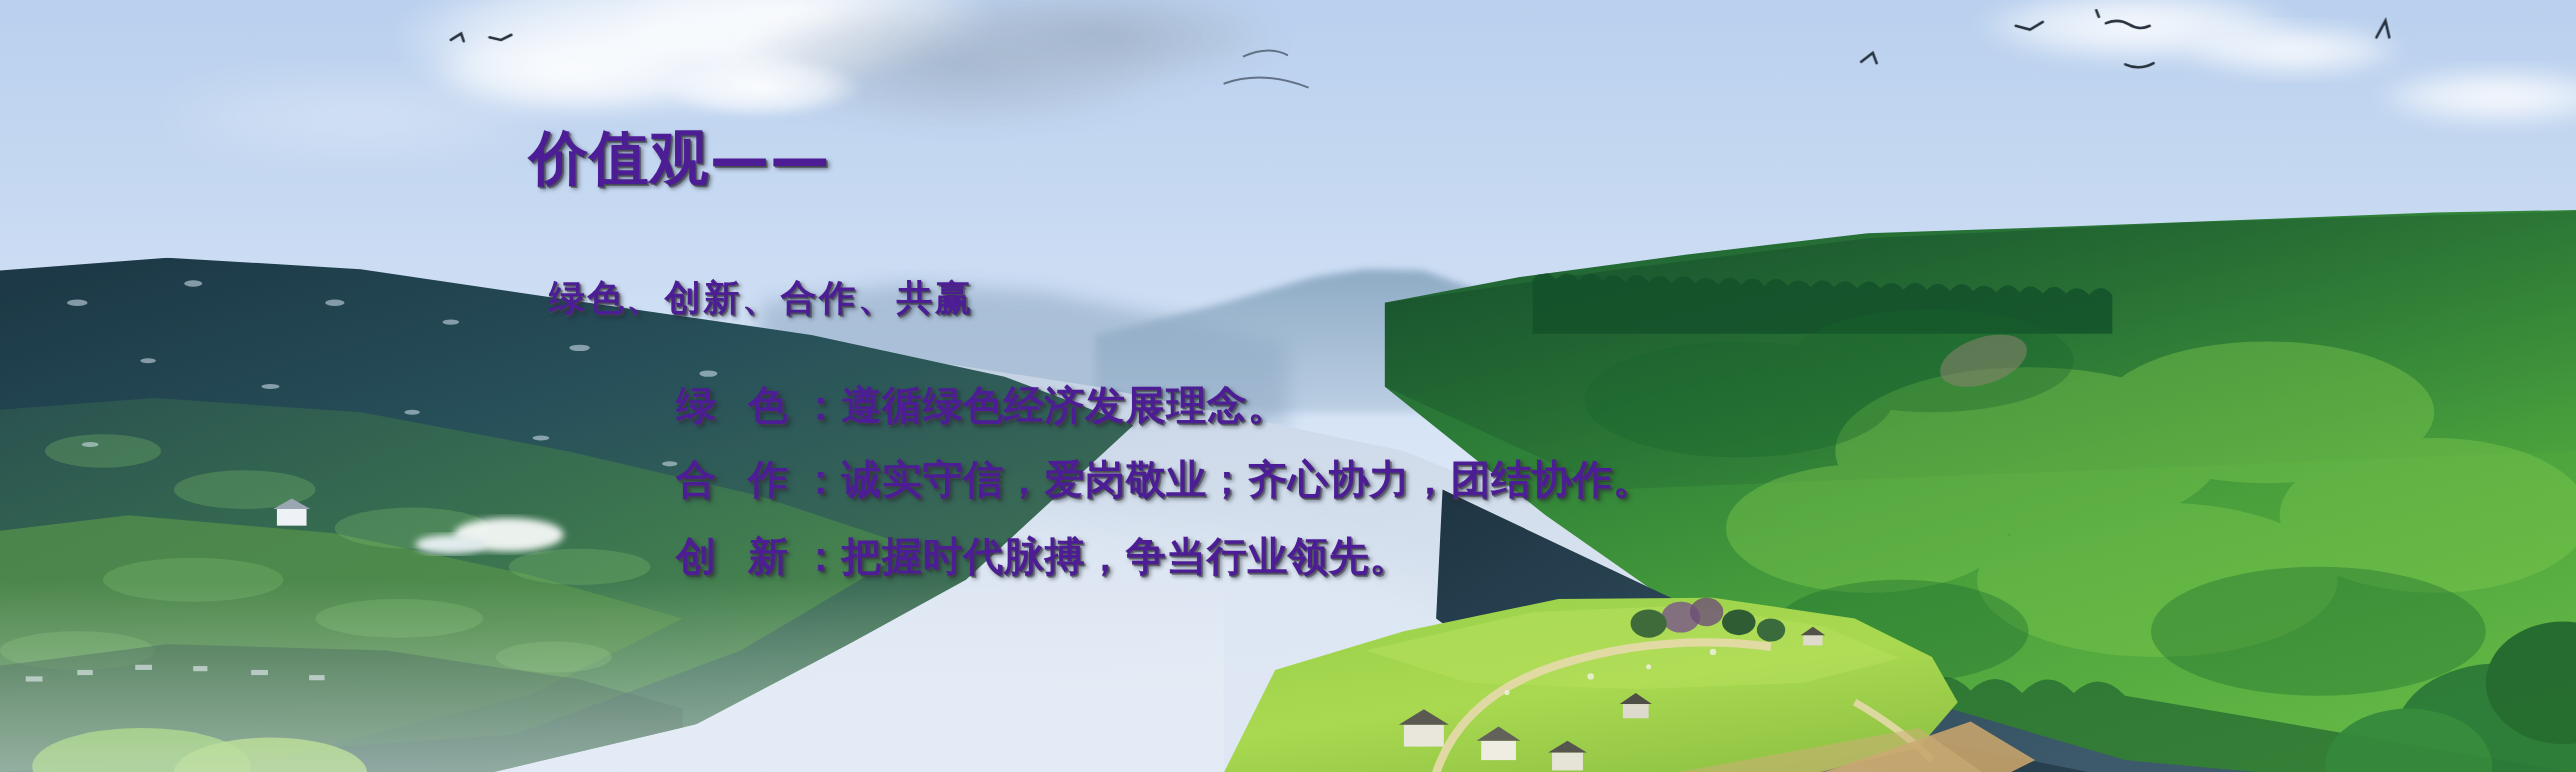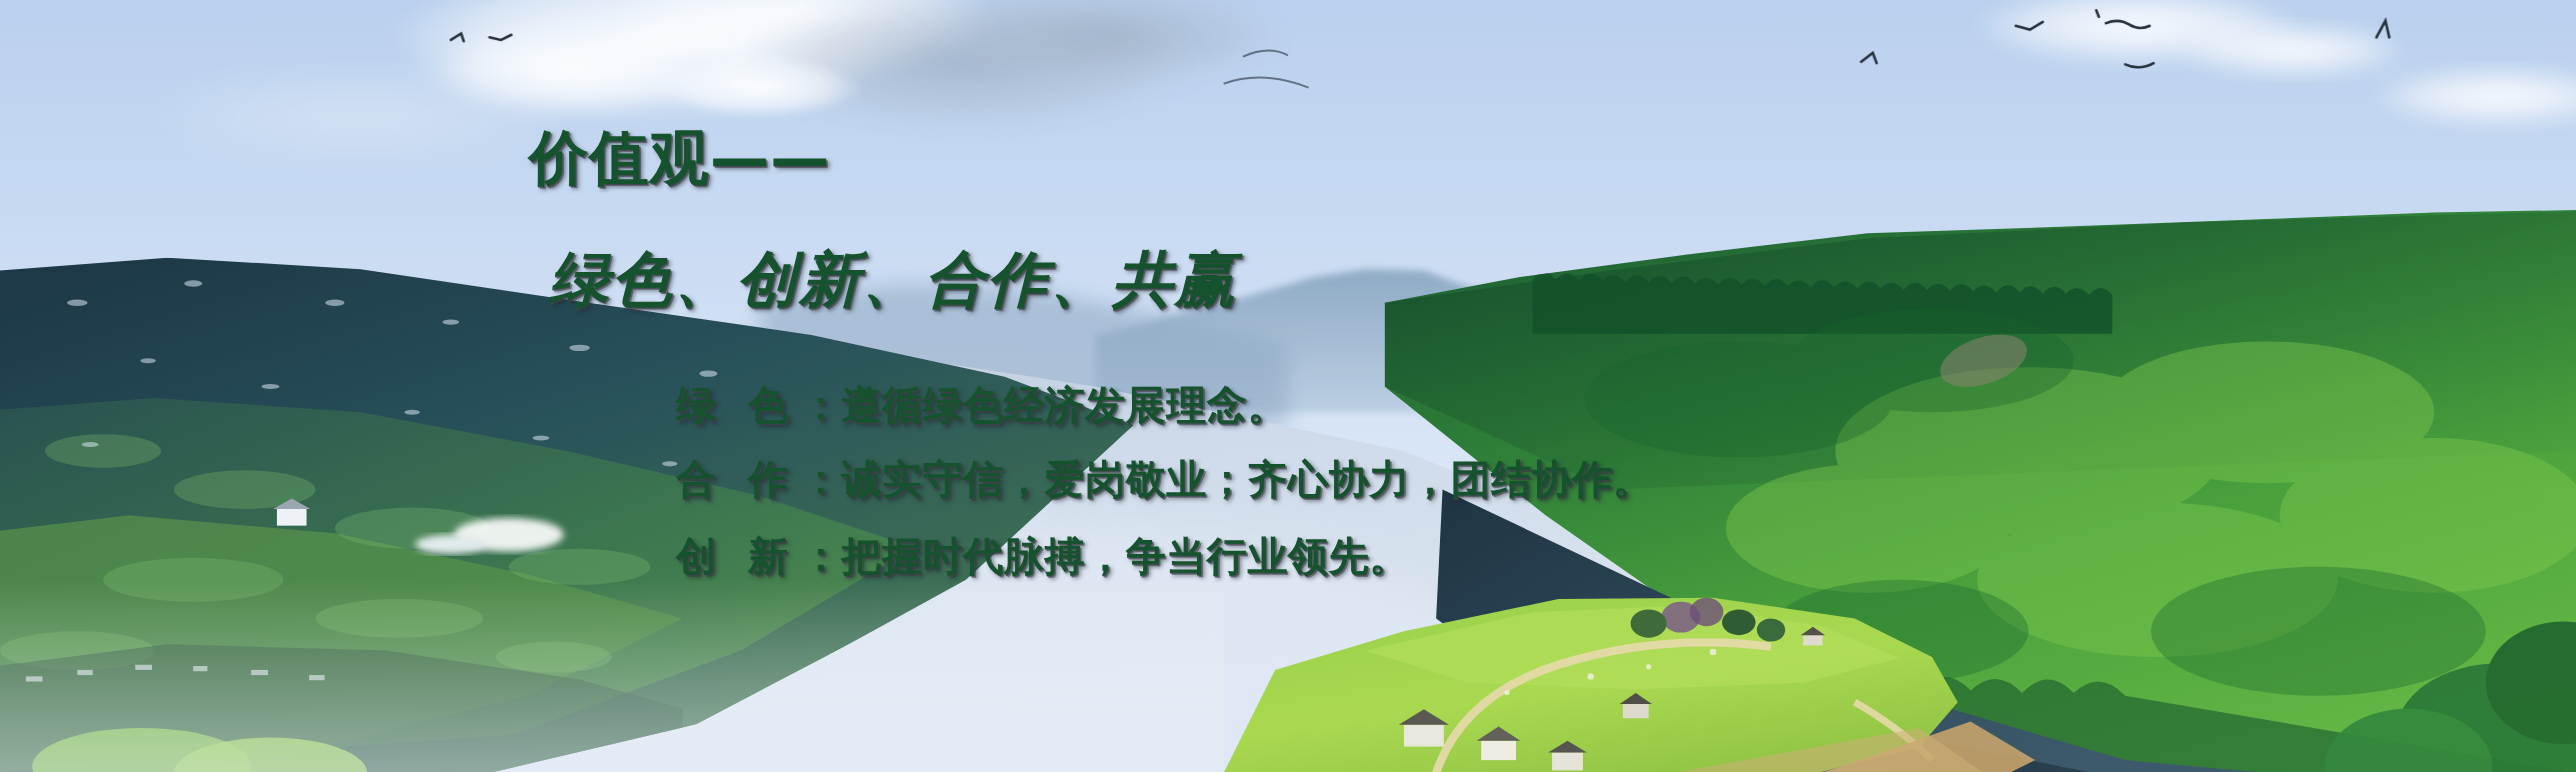--- a/index.html
+++ b/index.html
@@ -24,44 +24,43 @@
   }
 
   
   .overlay {
     position: absolute;
     inset: 0;
     pointer-events: none;
   }
   .txt {
     position: absolute;
-    color: #14532d;
+    color: #4c1d95;
     white-space: nowrap;
     line-height: 1;
     font-weight: 400;
     text-shadow:
        1.9px 1.9px 0   rgba(60,60,65,.55),
        3.2px 3.2px 4.5px rgba(30,35,45,.55),
        0.6px 0.6px 0.6px rgba(90,95,105,.7);
   }
 
   #title {
     left: 529px;
     top: 128px;
     font-size: 59px;
     letter-spacing: 1.3px;
     font-weight: 600;
   }
   #subtitle {
     left: 549px;
-    top: 249px;
-    font-size: 60px;
+    top: 280px;
+    font-size: 36px;
     letter-spacing: 2.6px;
     font-weight: 600;
-    font-style: italic;
   }
   .body-line {
     left: 676px;
     font-size: 40px;
     letter-spacing: 0.6px;
     font-weight: 600;
   }
   #body-line-0 { top: 385px; }
   #body-line-1 { top: 459px; }
   #body-line-2 { top: 536px; }

